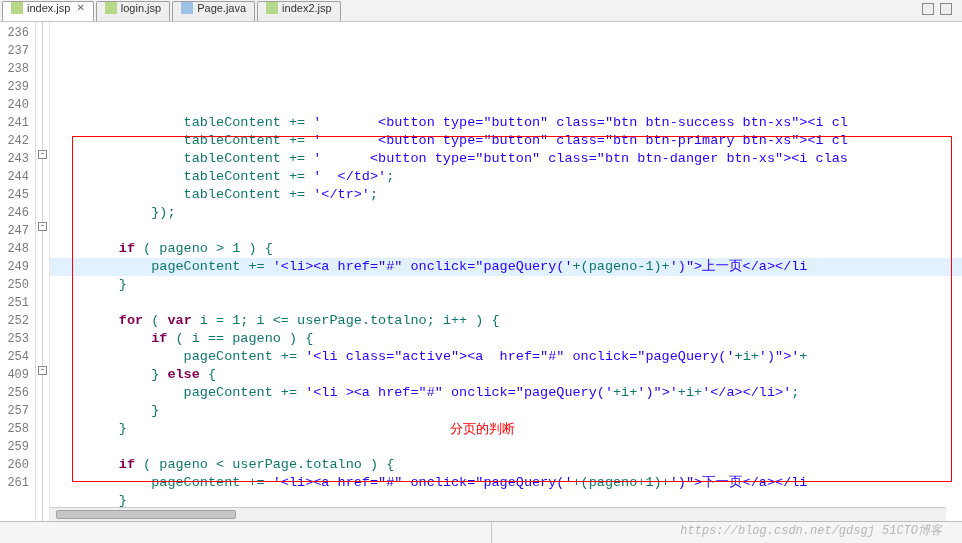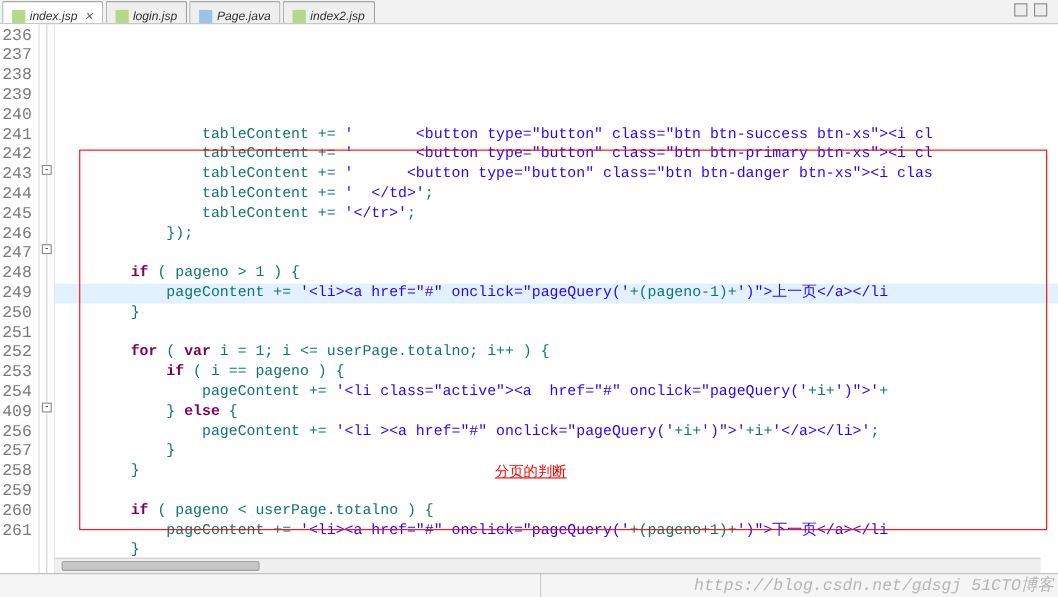--- a/index.html
+++ b/index.html
@@ -18,31 +18,30 @@
     border-bottom:1px solid #c4c4c4;
     display:flex;
     align-items:flex-end;
     padding-left:2px;
     user-select:none;
     font-family: Tahoma, sans-serif;
     font-size:11px;
   }
   .tab {
     display:flex;
-    align-items:flex-end;
+    align-items:flex-start;
     height:20px;
     padding:0 8px;
     border:1px solid #a0a0a0;
     border-bottom:none;
     margin-right:2px;
     background:#efefef;
     border-radius:2px 2px 0 0;
     gap:4px;
     color:#333;
-    font-style:italic;
   }
   .tab.active { background:#fff; }
   .tab .ficon {
     width:12px; height:12px;
     display:inline-block;
     background:#5b9bd5;
     position:relative;
   }
   .tab .ficon.jsp { background:#b8d889; }
   .tab .ficon.java { background:#9cc2e5; }
@@ -61,21 +60,21 @@
   .editor-wrap {
     display:flex;
     height:calc(100% - 22px - 22px);
     position:relative;
   }
   .gutter {
     width:36px;
     background:#fff;
     border-right:1px solid #ddd;
     color:#7a7a7a;
-    font-size:15px;
+    font-size:12px;
     text-align:right;
     padding-right:6px;
     line-height:18px;
     padding-top:2px;
   }
   .folding {
     width:14px;
     border-right:1px solid #e8e8e8;
     position:relative;
   }
@@ -167,23 +166,23 @@
   .statusbar .cell {
     border-right:1px solid #c8c8c8;
     padding:0 10px;
     height:100%;
     display:flex;
     align-items:center;
   }
   .statusbar .spacer { flex:0 0 380px; }
   .watermark {
     position:absolute;
-    right:4px;
+    right:20px;
     color:rgba(140,140,140,0.6);
-    font-size:15px;
+    font-size:12px;
     font-style:italic;
   }
 </style>
 </head>
 <body>
 
 <div class="tabbar" id="tabbar">
 <div class="tab active">
       <span class="ficon jsp"></span>
       <span>index.jsp</span>
@@ -234,21 +233,21 @@
     </div>
   <div class="folding">
     <div class="fold-line"></div>
     <div class="fold-box" style="top:128px;">-</div>
     <div class="fold-box" style="top:200px;">-</div>
     <div class="fold-box" style="top:344px;">-</div>
   </div>
   <div class="code" id="code">
     <div class="hlrow" id="hlrow" style="top: 236px;"></div>
     <div class="red-box" id="redbox" style="left: 22px; top: 114px; width: 880px; height: 346px;"></div>
-    <div class="red-label" id="redlabel" style="left: 400px; top: 398px; text-decoration: underline;">分页的判断</div>
+    <div class="red-label" id="redlabel" style="left: 400px; top: 398px;">分页的判断</div>
   <div class="code-line"><span class="plain">                tableContent += </span><span class="str">'       &lt;button type="button" class="btn btn-success btn-xs"&gt;&lt;i cl</span></div><div class="code-line"><span class="plain">                tableContent += </span><span class="str">'       &lt;button type="button" class="btn btn-primary btn-xs"&gt;&lt;i cl</span></div><div class="code-line"><span class="plain">                tableContent += </span><span class="str">'      &lt;button type="button" class="btn btn-danger btn-xs"&gt;&lt;i clas</span></div><div class="code-line"><span class="plain">                tableContent += </span><span class="str">'  &lt;/td&gt;'</span><span class="plain">;</span></div><div class="code-line"><span class="plain">                tableContent += </span><span class="str">'&lt;/tr&gt;'</span><span class="plain">;</span></div><div class="code-line"><span class="plain">            });</span></div><div class="code-line"><span class="plain"></span></div><div class="code-line"><span class="plain">        </span><span class="kw">if</span><span class="plain"> ( pageno &gt; 1 ) {</span></div><div class="code-line"><span class="plain">            pageContent += </span><span class="str">'&lt;li&gt;&lt;a href="#" onclick="pageQuery('</span><span class="plain">+(pageno-1)+</span><span class="str">')"&gt;上一页&lt;/a&gt;&lt;/li</span></div><div class="code-line"><span class="plain">        }</span></div><div class="code-line"><span class="plain"></span></div><div class="code-line"><span class="plain">        </span><span class="kw">for</span><span class="plain"> ( </span><span class="kw">var</span><span class="plain"> i = 1; i &lt;= userPage.totalno; i++ ) {</span></div><div class="code-line"><span class="plain">            </span><span class="kw">if</span><span class="plain"> ( i == pageno ) {</span></div><div class="code-line"><span class="plain">                pageContent += </span><span class="str">'&lt;li class="active"&gt;&lt;a  href="#" onclick="pageQuery('</span><span class="plain">+i+</span><span class="str">')"&gt;'</span><span class="plain">+</span></div><div class="code-line"><span class="plain">            } </span><span class="kw">else</span><span class="plain"> {</span></div><div class="code-line"><span class="plain">                pageContent += </span><span class="str">'&lt;li &gt;&lt;a href="#" onclick="pageQuery('</span><span class="plain">+i+</span><span class="str">')"&gt;'</span><span class="plain">+i+</span><span class="str">'&lt;/a&gt;&lt;/li&gt;'</span><span class="plain">;</span></div><div class="code-line"><span class="plain">            }</span></div><div class="code-line"><span class="plain">        }</span></div><div class="code-line"><span class="plain"></span></div><div class="code-line"><span class="plain">        </span><span class="kw">if</span><span class="plain"> ( pageno &lt; userPage.totalno ) {</span></div><div class="code-line"><span class="plain">            pageContent += </span><span class="str">'&lt;li&gt;&lt;a href="#" onclick="pageQuery('</span><span class="plain">+(pageno+1)+</span><span class="str">')"&gt;下一页&lt;/a&gt;&lt;/li</span></div><div class="code-line"><span class="plain">        }</span></div><div class="code-line"><span class="plain"></span></div></div>
 
   <div class="scroll-h">
     <div class="thumb"></div>
   </div>
 </div>
 
 <div class="statusbar">
   <div class="cell spacer"></div>
   <div class="cell">Writable</div>

